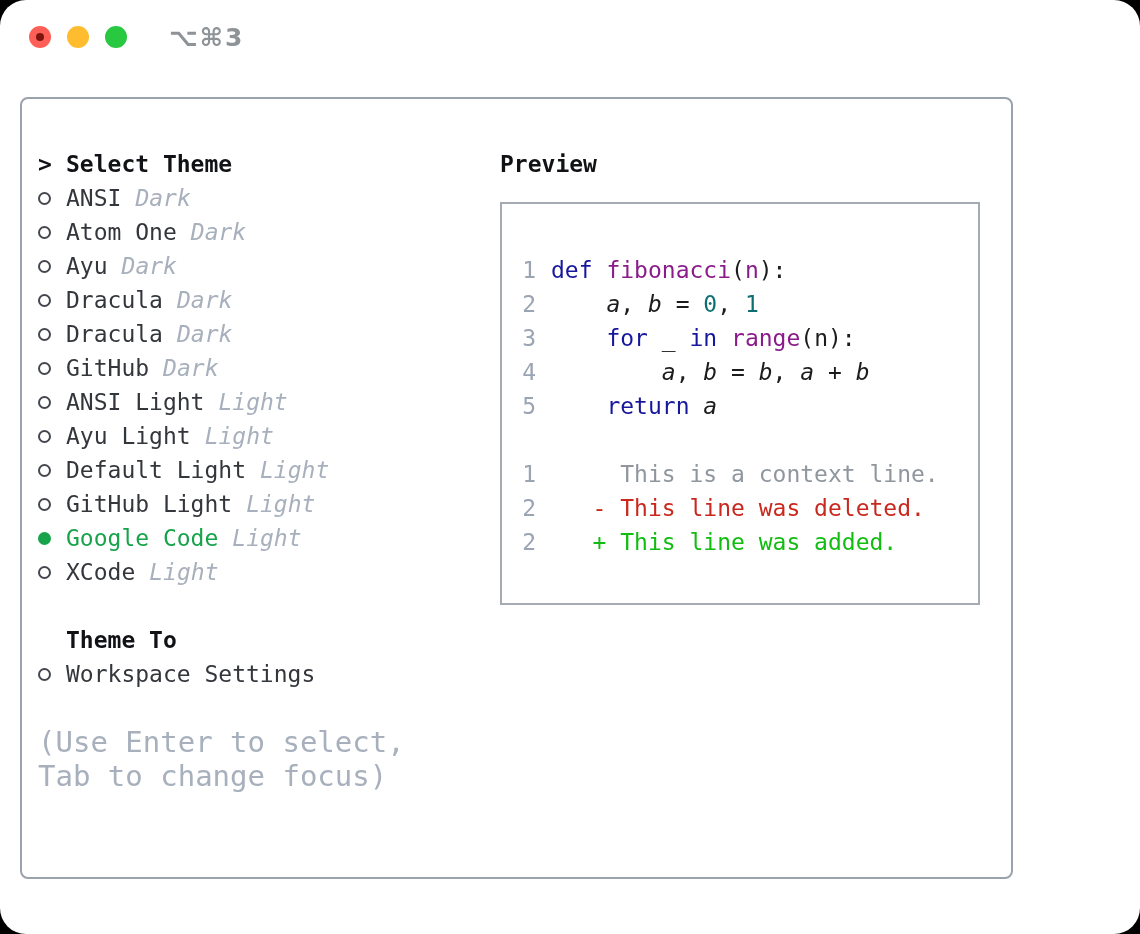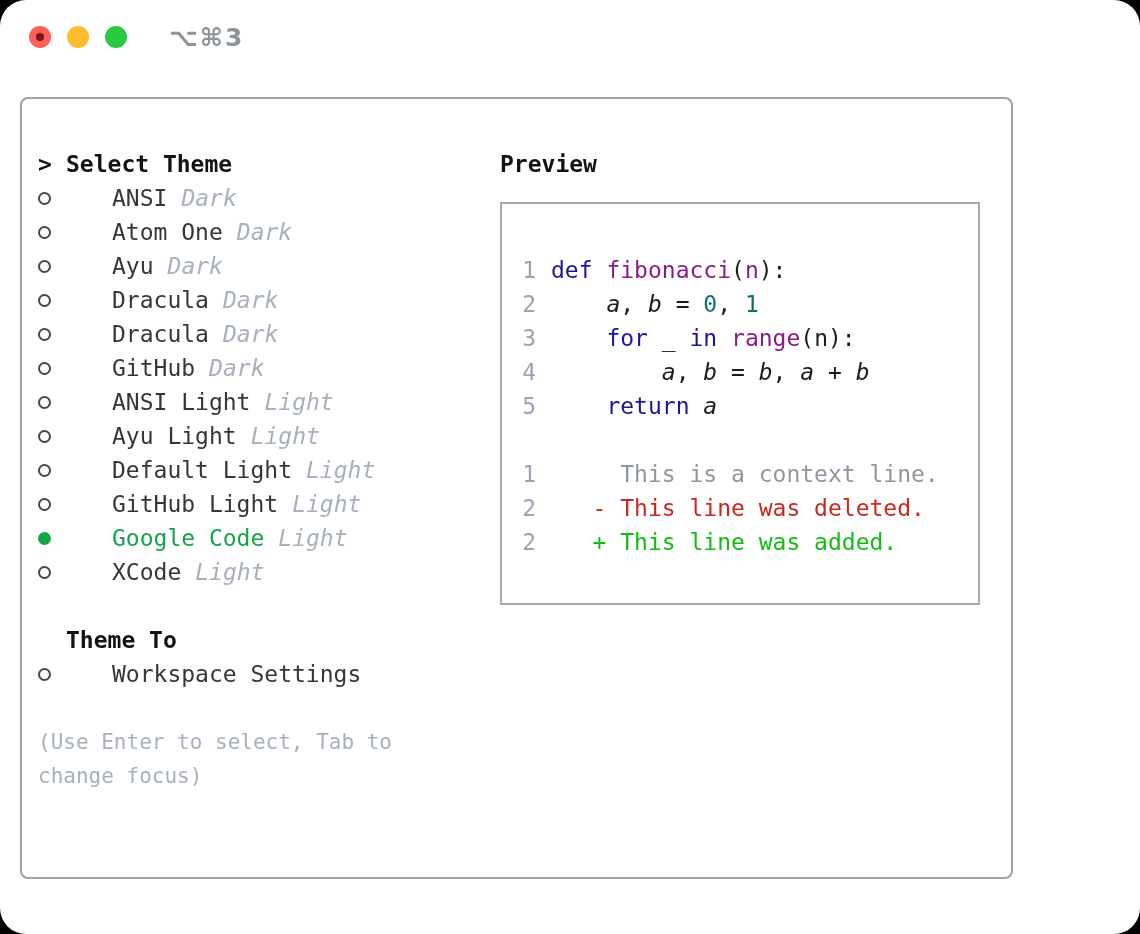--- a/index.html
+++ b/index.html
@@ -28,25 +28,25 @@
     border:2px solid var(--panel-border,#9aa2ac);border-radius:8px;background:#fff;
     display:flex;padding:48px 18px 0 16px;}
   .col-left{width:462px;flex:none;}
   .col-right{flex:1;}
   .row{height:34px;display:flex;align-items:center;font-size:23px;line-height:34px;}
   .marker{width:28px;flex:none;display:flex;align-items:center;}
   .cursor{font-weight:bold;color:var(--heading-black,#111215);}
   .hdr{font-weight:bold;color:var(--heading-black,#111215);}
   .radio{width:13px;height:13px;box-sizing:border-box;border:2px solid #44484e;border-radius:50%;}
   .selected .radio{background:var(--accent-green,#16a34a);border-color:var(--accent-green,#16a34a);}
-  .t-name{color:var(--text-dark,#33363b);white-space:pre;margin-left:46px;}
+  .t-name{color:var(--text-dark,#33363b);white-space:pre;}
   .selected .t-name{color:var(--accent-green,#16a34a);text-align:right;}
   .t-variant{color:var(--muted-gray,#a7b0bc);margin-left:14px;white-space:pre;font-style:italic;}
   .spacer{height:34px;}
-  .help{margin-top:34px;max-width:430px;font-size:21px;line-height:34px;
+  .help{margin-top:34px;max-width:430px;font-size:29px;line-height:34px;
     color:var(--muted-gray,#a7b0bc);}
   
   .preview-box{margin-top:21px;width:480px;height:403px;box-sizing:border-box;
     border:2px solid var(--preview-border,#a6abb3);padding:49px 0 0 20px;background:#fff;}
   .pline{height:34px;display:flex;font-size:23px;line-height:34px;white-space:pre;}
   .ln{flex:none;width:14px;text-align:right;color:var(--line-number-gray,#9aa4b2);margin-right:15px;}
   .pcode{white-space:pre;color:#1b1c1e;}
   .seg-kw{color:var(--keyword-blue,#17179c);}
   .seg-fn{color:var(--function-purple,#8a1b8a);}
   .seg-nu{color:var(--number-teal,#0e6f72);}

